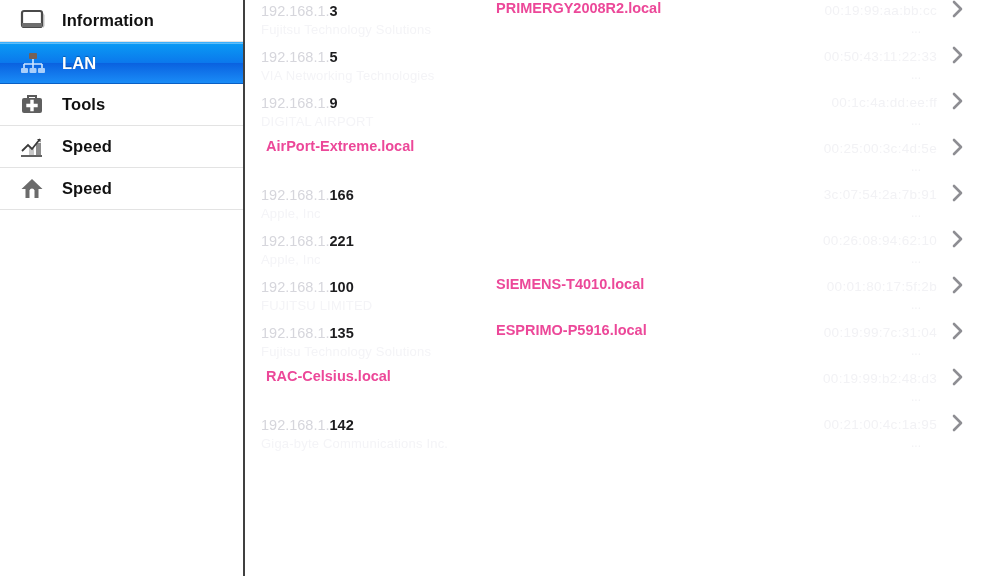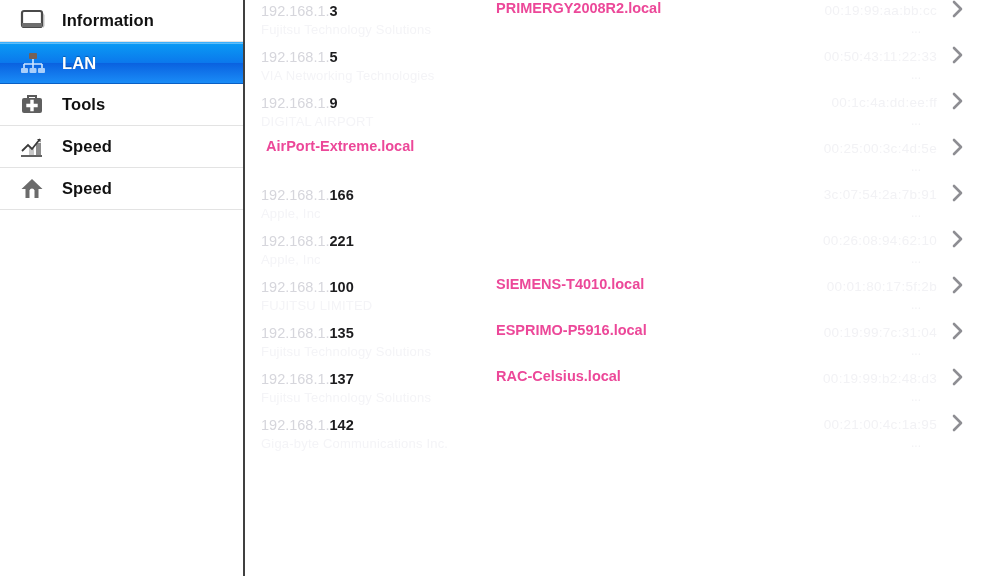--- a/index.html
+++ b/index.html
@@ -361,24 +361,20 @@
           <div class="mac-sub">...</div>
         </div>
         <div class="chevron">
           <svg width="12" height="18" viewBox="0 0 12 18">
               <path d="M2 2 L9 9 L2 16" stroke="#8e8e93" stroke-width="2.6" fill="none" stroke-linecap="round" stroke-linejoin="round"></path>
             </svg>
         </div>
       </div>
 
       <div class="device-row">
-        <div class="col-ip">
-          <div class="ip-line"><span>192.168.1.</span><span class="ip-host">137</span></div>
-          <div class="vendor-line">Fujitsu Technology Solutions</div>
-        </div>
         <div class="col-name">RAC-Celsius.local</div>
         <div class="col-mac">
           <div class="mac-line">00:19:99:b2:48:d3</div>
           <div class="mac-sub">...</div>
         </div>
         <div class="chevron">
           <svg width="12" height="18" viewBox="0 0 12 18">
               <path d="M2 2 L9 9 L2 16" stroke="#8e8e93" stroke-width="2.6" fill="none" stroke-linecap="round" stroke-linejoin="round"></path>
             </svg>
         </div>

